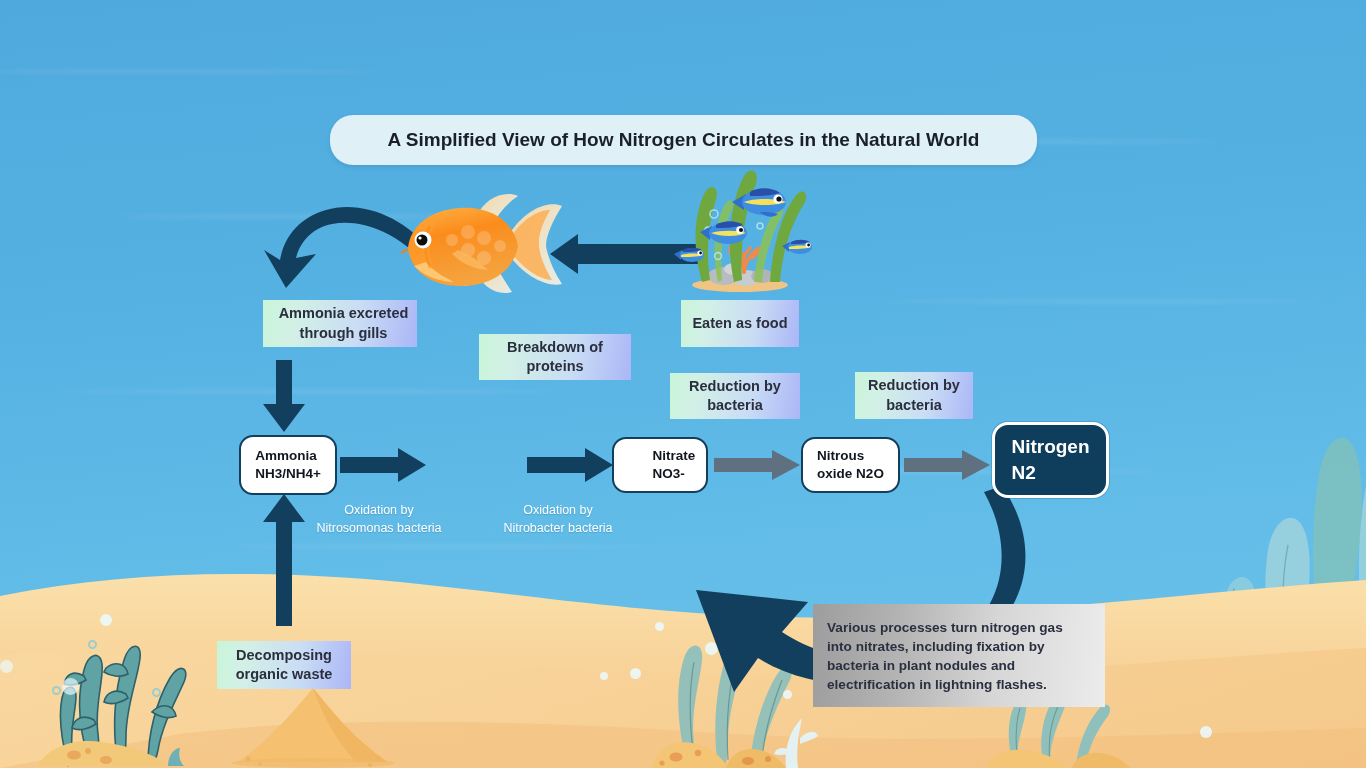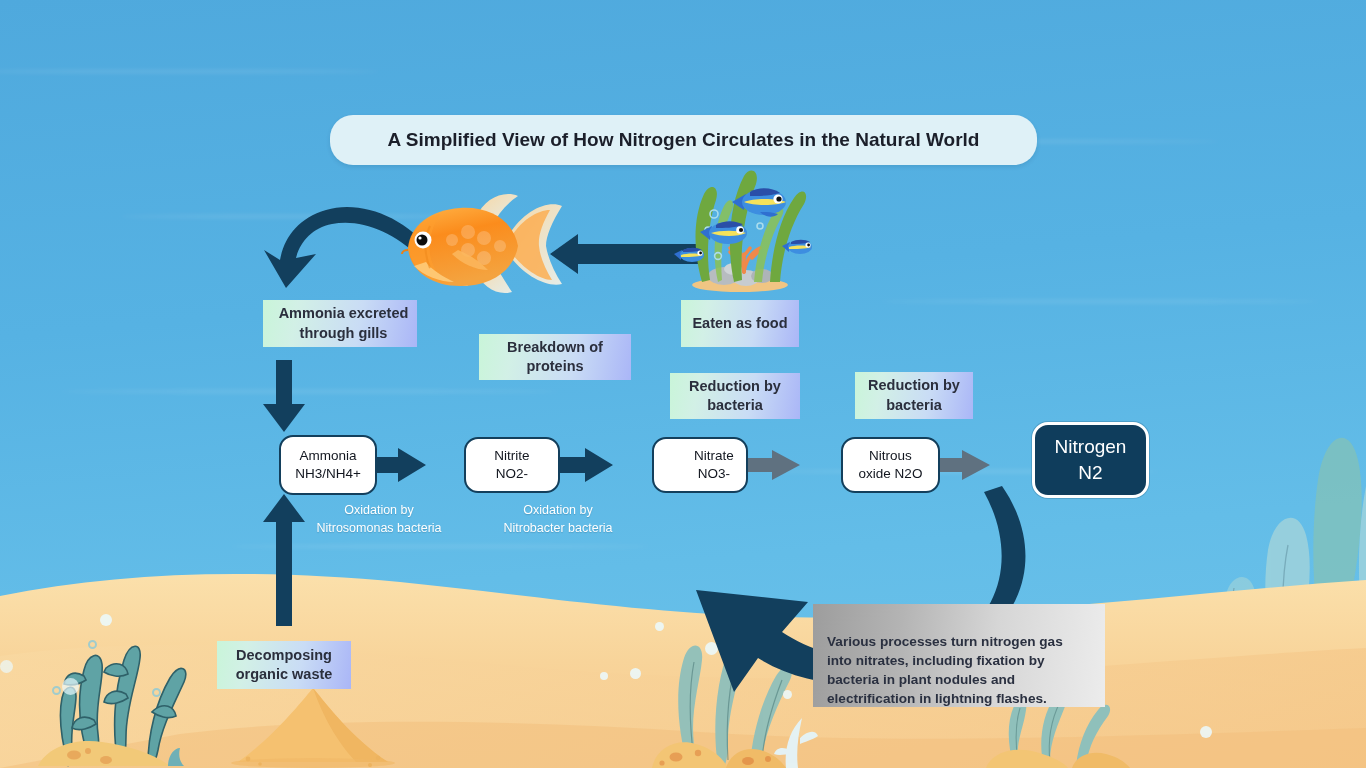--- a/index.html
+++ b/index.html
@@ -63,24 +63,23 @@
     padding:5px 8px;
   }
 
   
   .node {
     position:absolute;
     background:#ffffff;
     border:2.5px solid #133f5c;
     border-radius:14px;
     display:flex; align-items:center; justify-content:center;
-    text-align:center;
-    font-size:13.5px; font-weight:normal; color:#12161f;
+    text-align:left;
+    font-size:13.5px; font-weight:bold; color:#12161f;
     line-height:1.35;
-    margin-left:40px;
   }
   .node.dark {
     background:#0f3d5c; border:3px solid #ffffff; color:#ffffff;
     font-size:19px; border-radius:16px;
     box-shadow:0 0 0 1px rgba(15,61,92,0.2);
   }
 
   
   .arrow-svg { position:absolute; overflow:visible; }
 
@@ -89,21 +88,21 @@
     position:absolute; text-align:center;
     font-size:12.5px; color:#ffffff; line-height:1.42;
     text-shadow:0 1px 1px rgba(20,70,100,0.25);
   }
 
   
   .note {
     position:absolute; left:813px; top:604px;
     width:292px; height:103px;
     background:linear-gradient(95deg,#9d9d9d 0%,#b4b4b4 30%,#d6d6d6 62%,#ececec 100%);
-    padding:28px 14px;
+    padding:14px 14px;
     font-size:13.6px; font-weight:bold; color:#2a3040; line-height:1.4;
   }
 
   
   .goldfish { position:absolute; left:396px; top:192px; width:168px; height:106px; }
 </style>
 </head>
 <body>
 
 <div id="stage">
@@ -413,26 +412,20 @@
 
   <div class="glabel" style="left:217px; top:641px; width:134px; height:48px;">Decomposing organic waste</div>
 
   <div class="node" style="left:239px; top:435px; width:98px; height:60px;">
     <div>
       <div>Ammonia</div>
       <div>NH3/NH4+</div>
     </div>
   </div>
 
-  <div class="node" style="left:424px; top:437px; width:96px; height:56px;">
-    <div>
-      <div>Nitrite</div>
-      <div>NO2-</div>
-    </div>
-  </div>
 
   <div class="node" style="left:612px; top:437px; width:96px; height:56px;padding-left:28px;">
     <div>
       <div>Nitrate</div>
       <div>NO3-</div>
     </div>
   </div>
 
   <div class="node" style="left:801px; top:437px; width:99px; height:56px;">
     <div>

